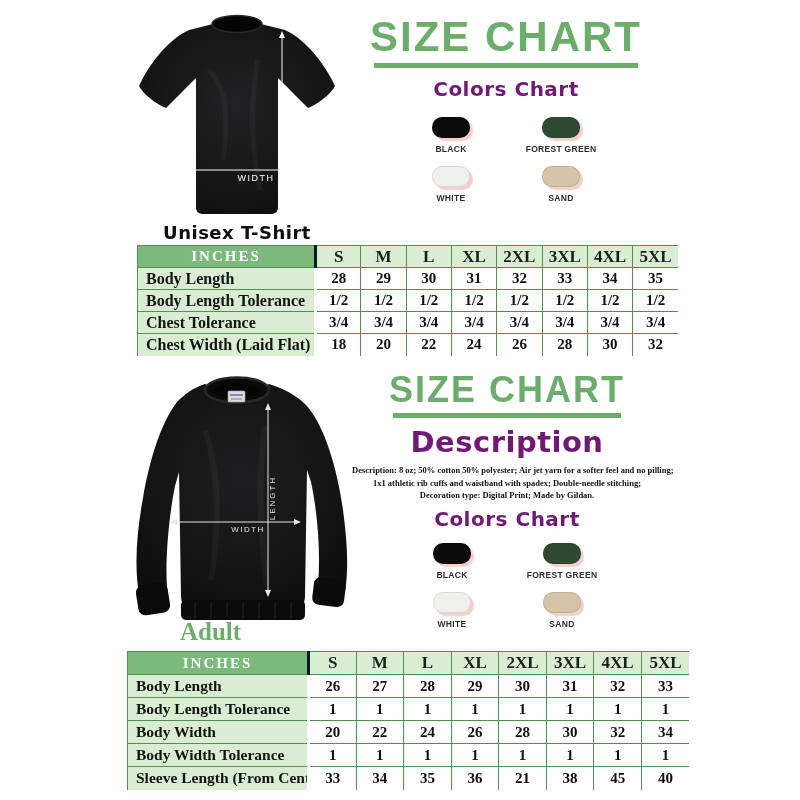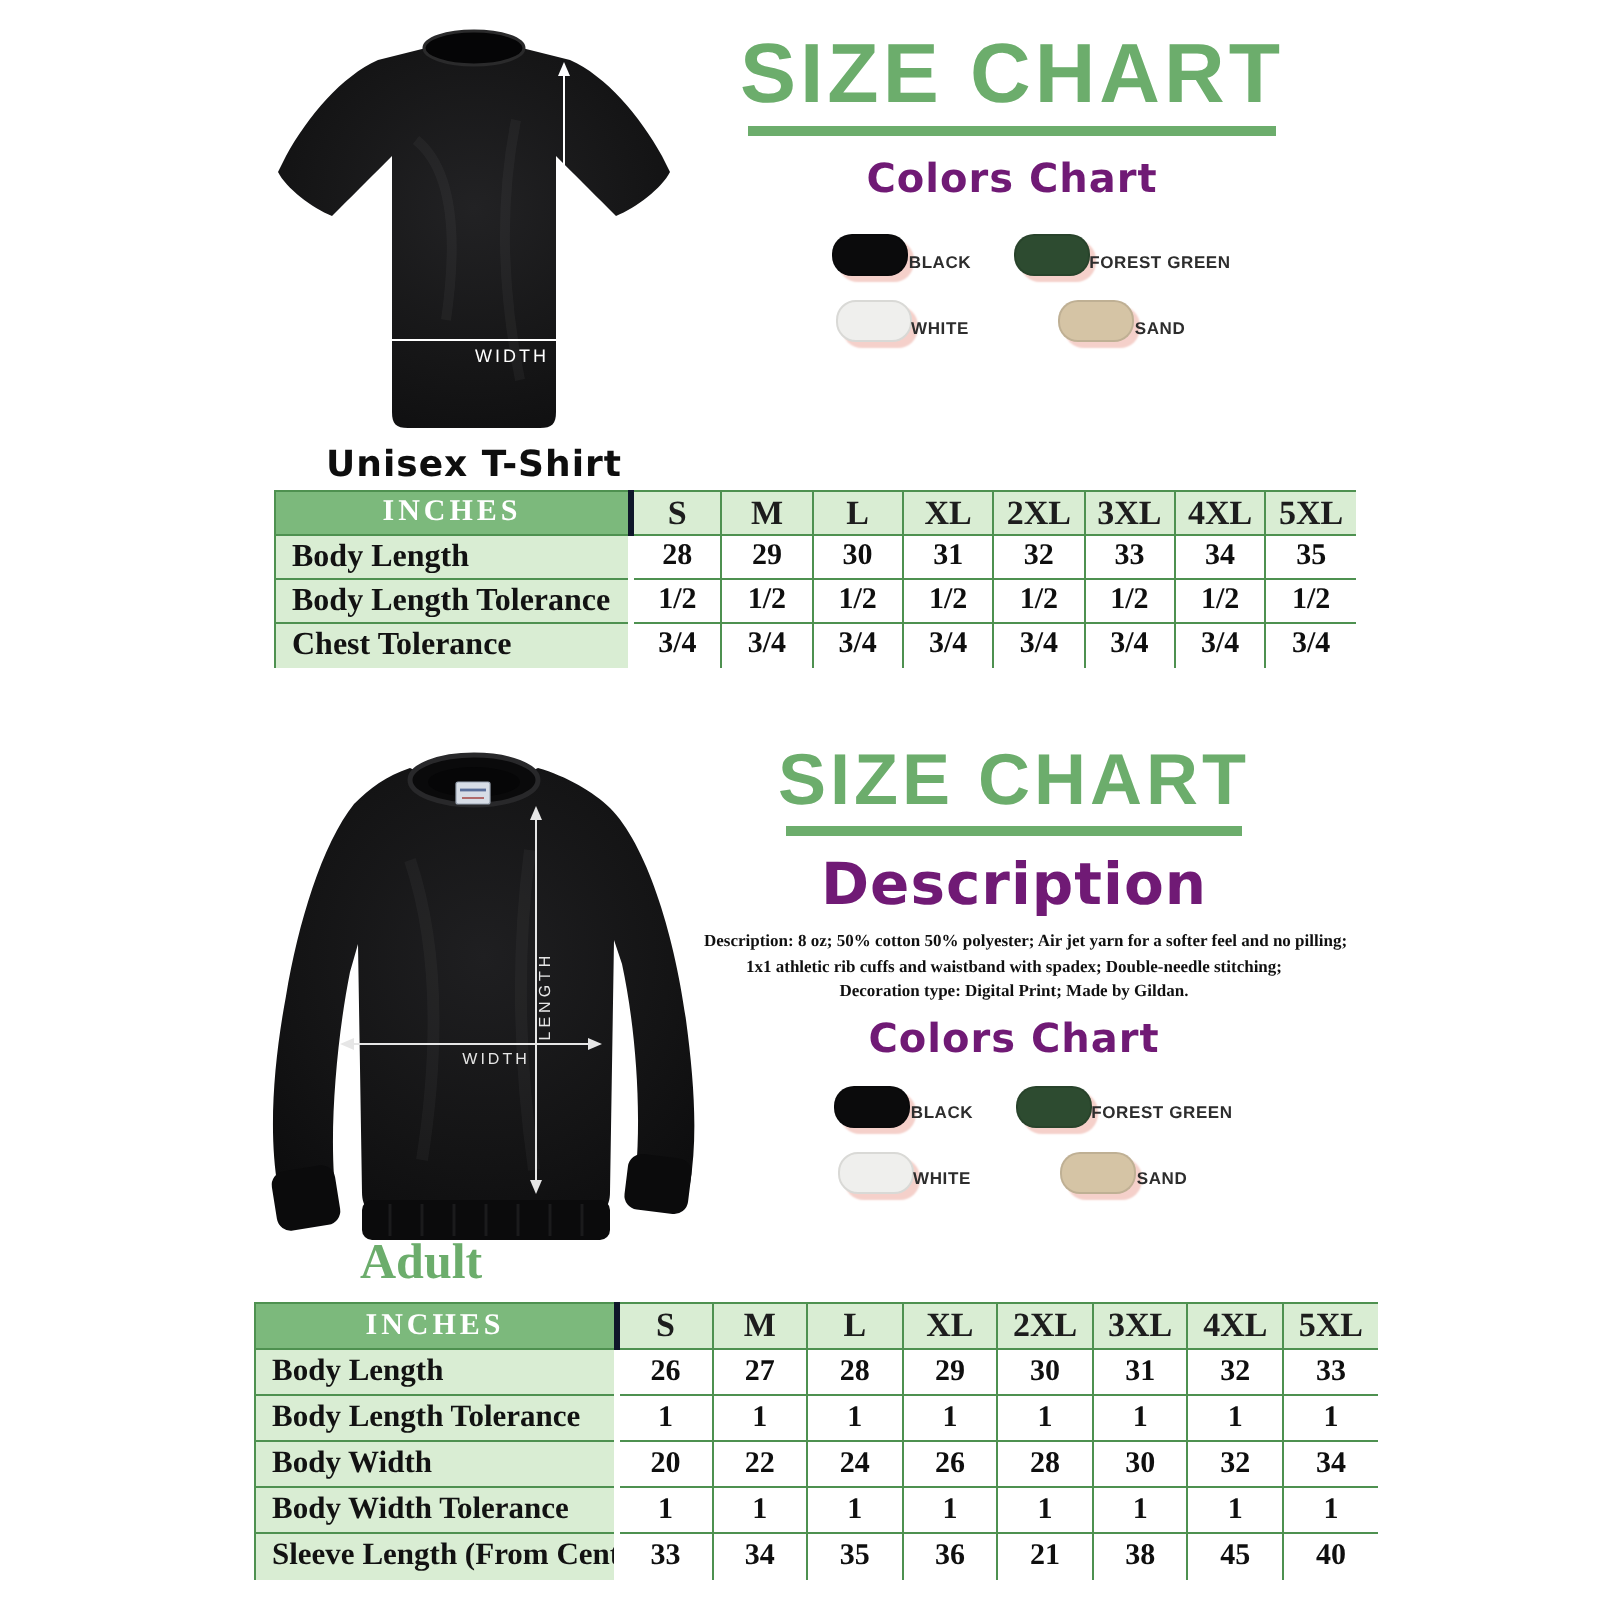--- a/index.html
+++ b/index.html
@@ -36,21 +36,21 @@
     font-family:"Liberation Serif",serif;font-weight:bold;font-size:8.5px;
     line-height:12.5px;margin-top:5px;color:#101010;
   }
   .desc div{white-space:nowrap;}
 
   .swatch-grid{
     margin:16px auto 0 auto;width:220px;
     display:grid;grid-template-columns:110px 110px;row-gap:12px;
     justify-items:center;
   }
-  .swatch-item{display:flex;flex-direction:row;align-items:center;text-align:right;}
+  .swatch-item{display:flex;flex-direction:column;align-items:center;text-align:right;}
   .swatch{
     width:38px;height:21px;border-radius:10px;
     border:1px solid rgba(0,0,0,0.10);
     box-shadow:3px 3px 1px var(--shadow-pink);
   }
   .swatch.light{border:1px solid #d9d9d6;}
   .swatch-label{
     margin-top:6px;font-size:8.5px;font-weight:bold;letter-spacing:0.3px;color:#2d2d2d;
     white-space:nowrap;
   }
@@ -217,20 +217,31 @@
       <tr>
         <td class="label">Chest Tolerance</td>
         <td class="val">3/4</td>
         <td class="val">3/4</td>
         <td class="val">3/4</td>
         <td class="val">3/4</td>
         <td class="val">3/4</td>
         <td class="val">3/4</td>
         <td class="val">3/4</td>
         <td class="val">3/4</td>
+      </tr>
+      <tr>
+        <td class="label">Chest Width (Laid Flat)</td>
+        <td class="val">18</td>
+        <td class="val">20</td>
+        <td class="val">22</td>
+        <td class="val">24</td>
+        <td class="val">26</td>
+        <td class="val">28</td>
+        <td class="val">30</td>
+        <td class="val">32</td>
       </tr>
     </tbody>
   </table>
 
 <div class="abs" style="left:115px;top:370px;width:240px;height:258px;">
   <svg width="240" height="258" viewBox="0 0 240 258">
     <defs>
       <radialGradient id="gS" cx="0.5" cy="0.42" r="0.8">
         <stop offset="0" stop-color="#1f1f21"></stop>
         <stop offset="0.55" stop-color="#141415"></stop>

